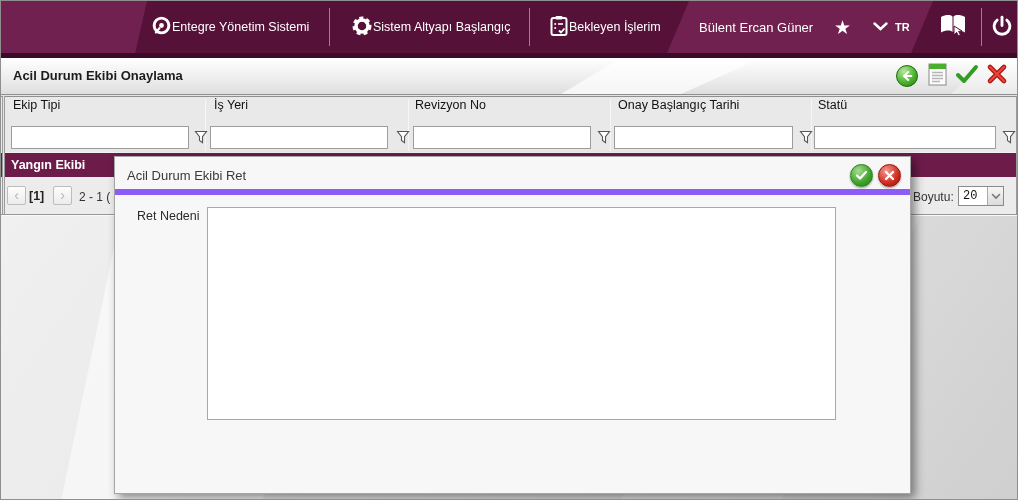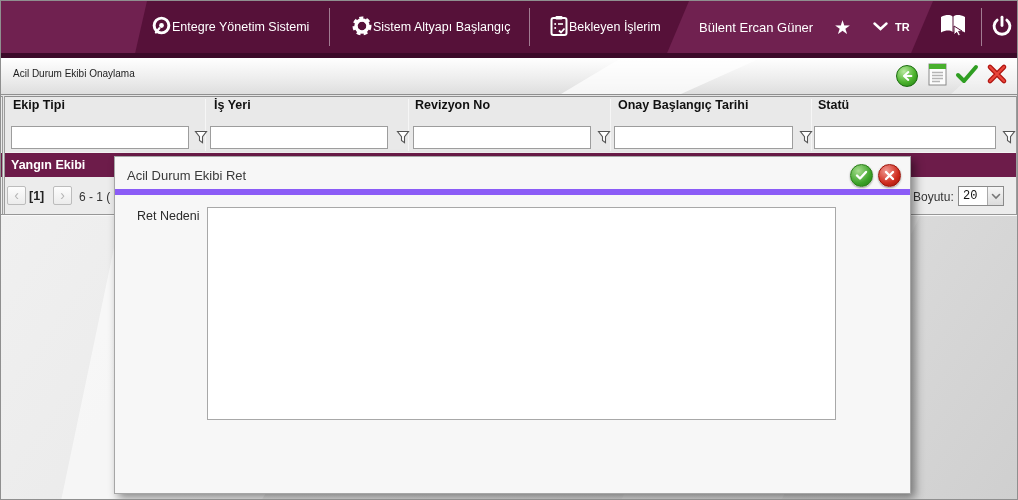--- a/index.html
+++ b/index.html
@@ -19,31 +19,31 @@
   .logo-text { font-size:27px; font-weight:bold; letter-spacing:0.5px; color:#fff; }
   .nav-item { position:absolute; top:0; height:52px; display:flex; align-items:center; color:#fff; font-size:12.5px; cursor:pointer; white-space:nowrap; }
   .nav-item .lbl { color:#fff; }
   .user-name { font-size:13px; }
   .star { color:#fff; font-size:19px; }
   .lang { font-weight:bold; font-size:11px; }
   
   .titlebar { position:absolute; left:0; top:57px; width:1018px; height:37px;
     background:linear-gradient(#ffffff, #e9e9e9 70%, #dedede); border-bottom:1px solid #8f8f8f; }
   .titlebar .streak { position:absolute; top:0; height:100%; background:rgba(255,255,255,0.7); pointer-events:none; }
-  .page-title { position:absolute; left:12px; top:10px; font-size:10px; font-weight:normal; color:#1c1c1c; }
+  .page-title { position:absolute; left:12px; top:10px; font-size:13px; font-weight:bold; color:#1c1c1c; }
   .tb-icons { position:absolute; right:10px; top:6px; display:flex; align-items:center; gap:6px; }
   .icon-btn { width:24px; height:24px; display:flex; align-items:center; justify-content:center; cursor:pointer; }
   .sphere-green { width:22px; height:22px; border-radius:50%;
     background:radial-gradient(circle at 35% 28%, #b9e9a0, #4db32e 55%, #1e7d10);
     border:1px solid #1a6b0e; display:flex; align-items:center; justify-content:center; }
   
   .filter-panel { position:absolute; left:0; top:95px; width:1018px; height:56px;
     background:#e9e9e9; border-top:1px solid #8f8f8f; }
   .fcol-sep { position:absolute; top:2px; height:52px; width:1px; background:#d2d2d2; border-left:1px solid #f6f6f6; }
-  .fl { position:absolute; top:1px; font-size:12.5px; font-weight:bold; color:#111; white-space:nowrap; }
+  .fl { position:absolute; top:1px; font-size:12.5px; font-weight:normal; color:#111; white-space:nowrap; }
   .fi { position:absolute; top:29px; height:23px; border:1px solid #9d9d9d; background:#fff; font-size:12px; padding:0 4px; font-family:"Liberation Sans", sans-serif; }
   .funnel { position:absolute; top:33px; cursor:pointer; }
   
   .row-purple { position:absolute; left:0; top:151px; width:1016px; height:25px; background:#6d1c4a;
     border-top:1px solid #f2f2f2; color:#fff; font-size:12.5px; font-weight:bold;
     display:flex; align-items:center; padding-left:10px; cursor:pointer; }
   .pager { position:absolute; left:0; top:176px; width:1018px; height:37px; background:#ececec;
     box-shadow:0 1px 0 #979797, 0 2px 0 #fafafa; }
   .pg-btn { position:absolute; top:9px; width:19px; height:19px; background:linear-gradient(#fdfdfd,#ececec);
     border:1px solid #bcbcbc; border-radius:2px; color:#b5b5b5; font-size:14px; line-height:16px;
@@ -254,21 +254,21 @@
   </div>
 
   <div class="row-purple">
     <span>Yangın Ekibi</span>
   </div>
 
   <div class="pager">
     <div class="pg-btn" style="left:6px;"><span>‹</span></div>
     <div class="pg-cur" style="left:28px;">[1]</div>
     <div class="pg-btn" style="left:52px;"><span>›</span></div>
-    <div class="pg-range" style="left:78px;">6 - 1 (</div>
+    <div class="pg-range" style="left:78px;">2 - 1 (</div>
     <div class="pg-size-label">Sayfa Boyutu:</div>
     <div class="pg-select">
       <span class="val">20</span>
       <span class="dd">
         <svg width="10" height="7" viewBox="0 0 10 7">
             <path d="M1.5 1.5 L5 5 L8.5 1.5" fill="none" stroke="#777" stroke-width="1.6" stroke-linecap="round"></path>
           </svg>
       </span>
     </div>
   </div>

